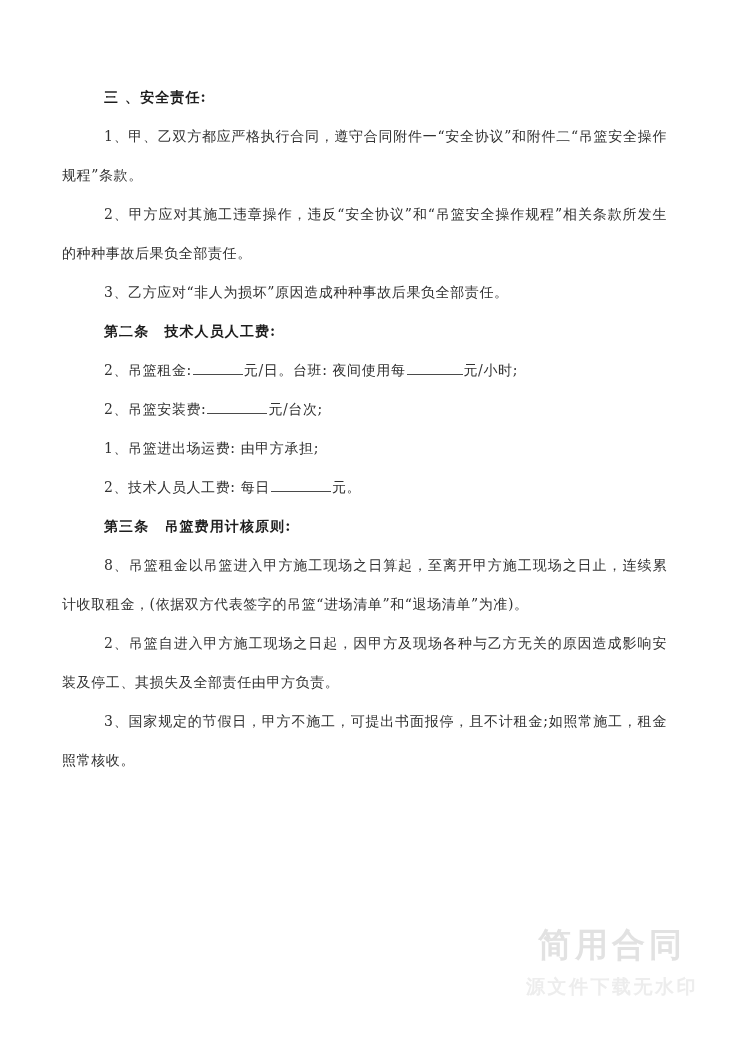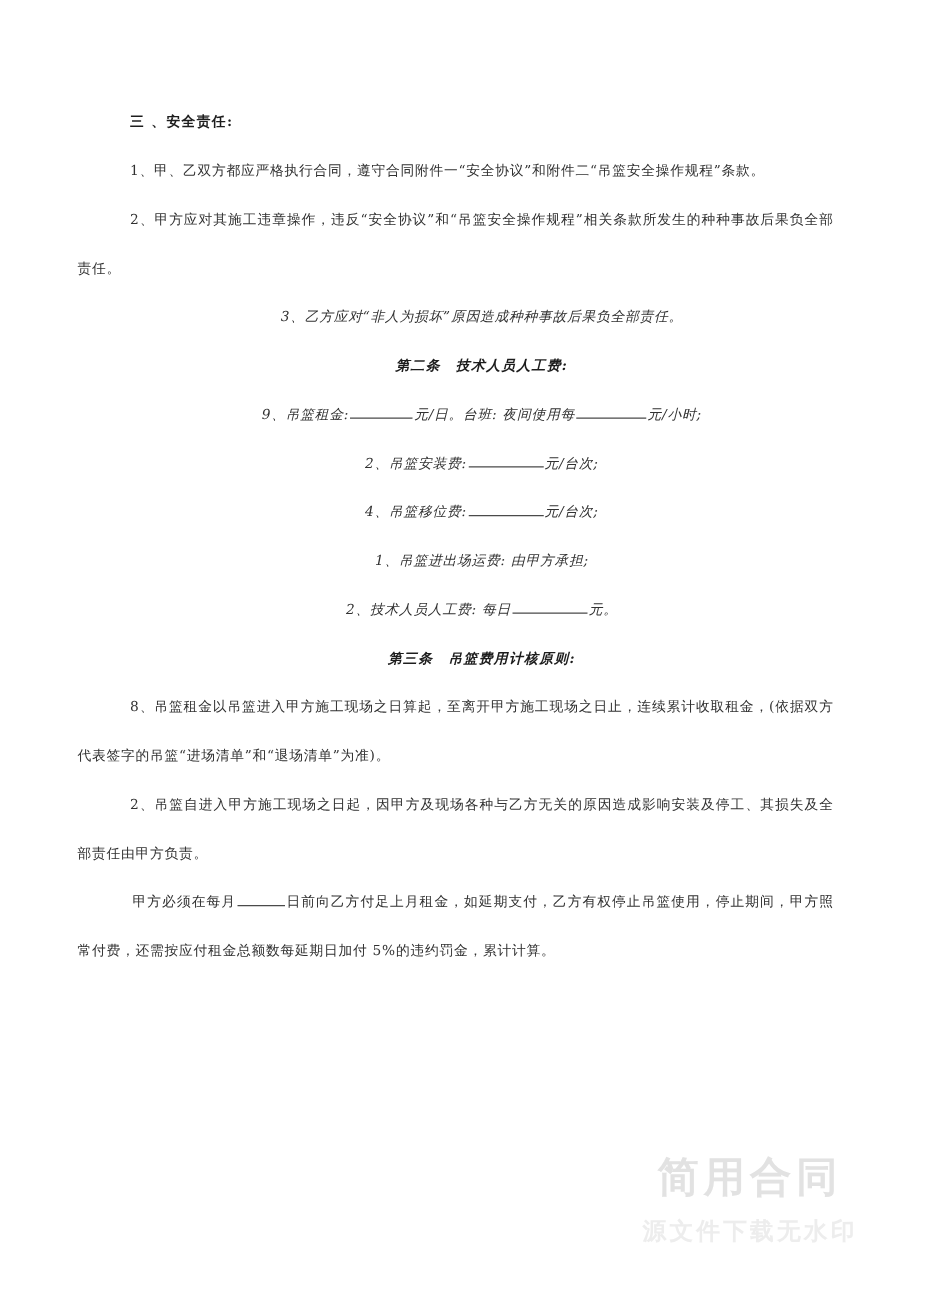--- a/index.html
+++ b/index.html
@@ -26,68 +26,67 @@
 
   .doc-body {
     position: absolute;
     left: 62px;
     top: 78px;
     width: 605px;
   }
 
   
   .para {
-    font-size: 11px;
+    font-size: 14px;
     line-height: 39px;
     letter-spacing: 0.6px;
     text-align: justify;
     text-justify: inter-ideograph;
     margin: 0;
     color: #313131;
     white-space: normal;
   }
   .para.heading {
     font-weight: bold;
     letter-spacing: 1.1px;
     color: #1d1d1d;
   }
   .para.indent {
     text-indent: 42px;
   }
   .para.indent-sm {
     text-indent: 44px;
   }
   .para.nojustify {
-    text-align: center;
-    font-style: italic;
+    text-align: left;
   }
 
   
   .blank {
     display: inline-block;
     border-bottom: 1px solid #4a4a4a;
     vertical-align: baseline;
     height: 0.95em;
     margin: 0 1px;
   }
   .blank.w-sm  { width: 38px; }
   .blank.w-md  { width: 50px; }
   .blank.w-lg  { width: 56px; }
   .blank.w-xl  { width: 60px; }
 
   
   .watermark {
     position: absolute;
-    right: 24px;
+    right: 12px;
     bottom: 52px;
     width: 236px;
     text-align: center;
     pointer-events: none;
     user-select: none;
-    font-family: Liberation Mono, monospace;
+    font-family: Liberation Serif, serif;
   }
   .watermark .wm-main {
     font-size: 33px;
     font-weight: bold;
     letter-spacing: 4px;
     color: #e2e2e2;
     line-height: 1.05;
     display: block;
   }
   .watermark .wm-sub {
@@ -111,49 +110,44 @@
 
     <p class="para indent">1、甲、乙双方都应严格执行合同，遵守合同附件一“安全协议”和附件二“吊篮安全操作规程”条款。</p>
 
     <p class="para indent">2、甲方应对其施工违章操作，违反“安全协议”和“吊篮安全操作规程”相关条款所发生的种种事故后果负全部责任。</p>
 
     <p class="para indent nojustify">3、乙方应对“非人为损坏”原因造成种种事故后果负全部责任。</p>
 
     <p class="para heading indent nojustify">第二条　技术人员人工费:</p>
 
     <p class="para indent nojustify">
-      <span>9、吊篮租金:</span><span class="blank w-md"></span><span>元/日。台班: 夜间使用每</span><span class="blank w-lg"></span><span>元/小时;</span>
+      <span>2、吊篮租金:</span><span class="blank w-md"></span><span>元/日。台班: 夜间使用每</span><span class="blank w-lg"></span><span>元/小时;</span>
     </p>
 
     <p class="para indent nojustify">
       <span>2、吊篮安装费:</span><span class="blank w-xl"></span><span>元/台次;</span>
     </p>
 
 
-    <p class="para indent nojustify">
-      <span>4、吊篮移位费:</span><span class="blank w-xl"></span><span>元/台次;</span>
-    </p>
 
     <p class="para indent nojustify">1、吊篮进出场运费: 由甲方承担;</p>
 
     <p class="para indent nojustify">
       <span>2、技术人员人工费: 每日</span><span class="blank w-xl"></span><span>元。</span>
     </p>
 
     <p class="para heading indent nojustify">第三条　吊篮费用计核原则:</p>
 
     <p class="para indent">8、吊篮租金以吊篮进入甲方施工现场之日算起，至离开甲方施工现场之日止，连续累计收取租金，(依据双方代表签字的吊篮“进场清单”和“退场清单”为准)。</p>
 
     <p class="para indent">2、吊篮自进入甲方施工现场之日起，因甲方及现场各种与乙方无关的原因造成影响安装及停工、其损失及全部责任由甲方负责。</p>
 
+    <p class="para indent">3、国家规定的节假日，甲方不施工，可提出书面报停，且不计租金;如照常施工，租金照常核收。</p>
 
 
-    <p class="para indent-sm">
-      <span>甲方必须在每月</span><span class="blank w-sm"></span><span>日前向乙方付足上月租金，如延期支付，乙方有权停止吊篮使用，停止期间，甲方照常付费，还需按应付租金总额数每延期日加付 5%的违约罚金，累计计算。</span>
-    </p>
 
   </div>
 
   <div class="watermark">
     <span class="wm-main">简用合同</span>
     <span class="wm-sub">源文件下载无水印</span>
   </div>
 
 </div>
 

